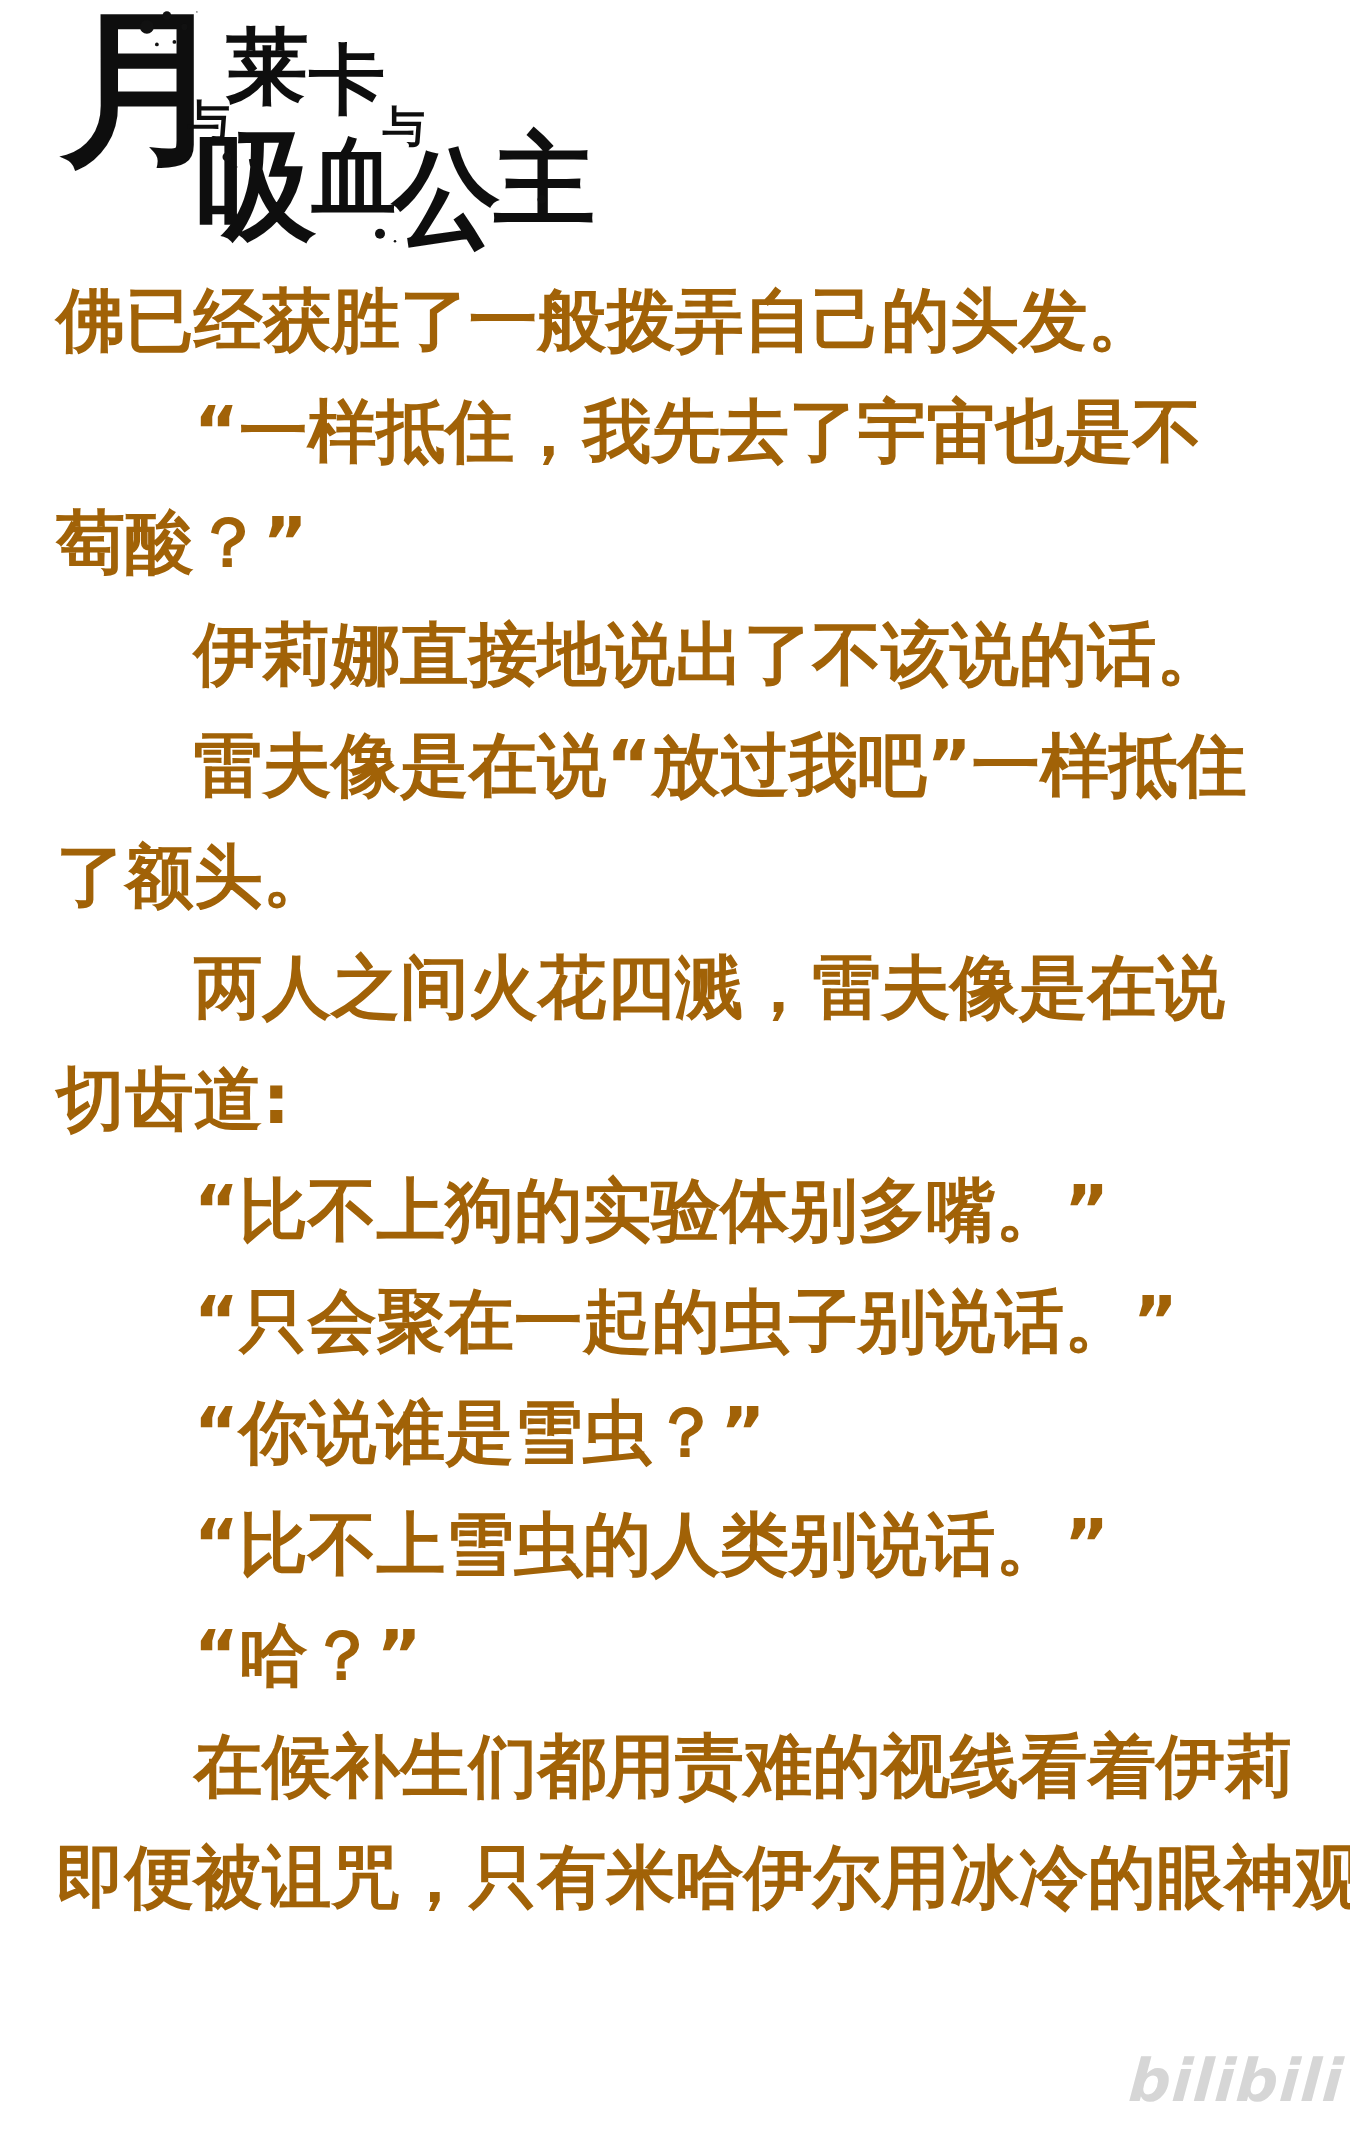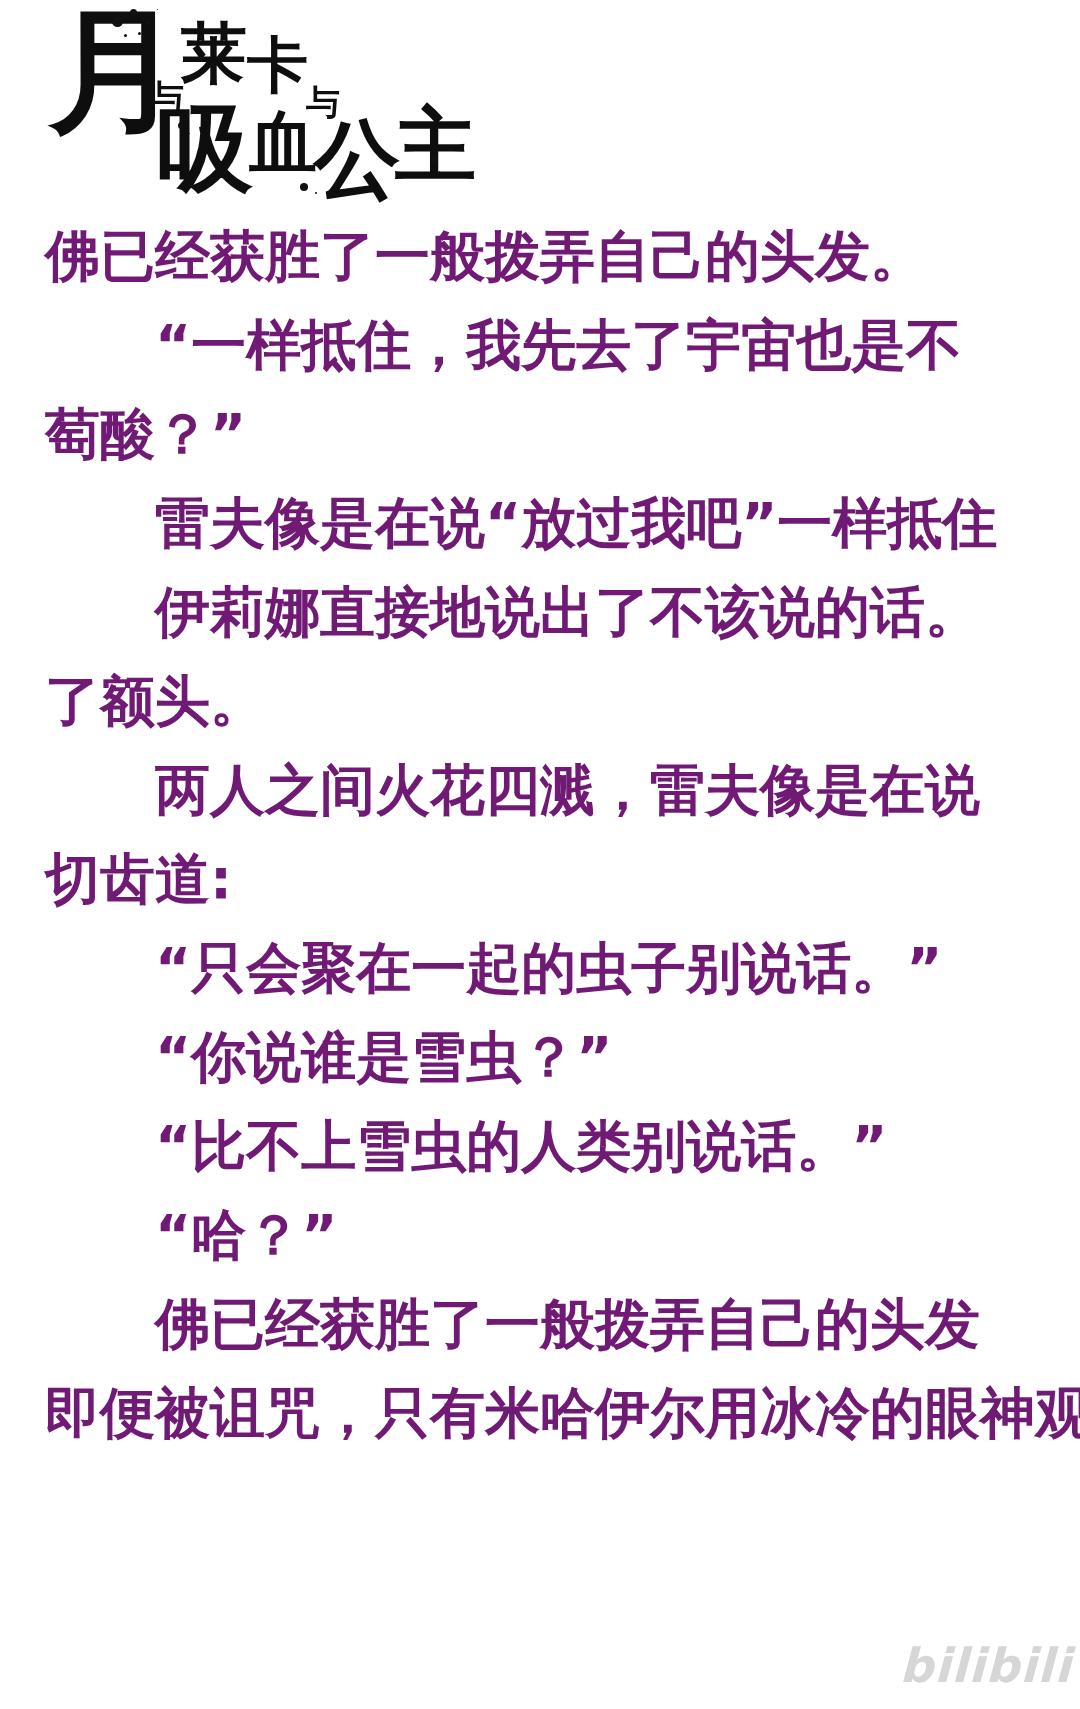--- a/index.html
+++ b/index.html
@@ -48,21 +48,21 @@
     box-shadow: 12px 6px 0 -3px #111, 24px 12px 0 -4px #111, -8px 10px 0 -5px #111,
                 18px -4px 0 -5px #111, 32px 4px 0 -6px #111; }
   .sp-d { left: 430px; top: 156px; width: 7px; height: 7px;
     box-shadow: 6px 12px 0 -3px #111, -4px 20px 0 -4px #111, 12px 24px 0 -5px #111,
                 2px -6px 0 -5px #111; }
   
   .text-block {
     position: absolute; left: 45px; top: 212px; width: 995px;
     font-size: 55px; line-height: 89px;
     font-weight: 700;
-    color: #701a75;
+    color: #a16207;
     letter-spacing: 0;
   }
   .tline { height: 89px; white-space: nowrap; }
   .tline.ind { text-indent: 2em; }
   
   .watermark {
     position: absolute; left: 903px; top: 1638px;
     display: flex; align-items: center;
     color: #d6d6d6;
     pointer-events: none;
@@ -92,30 +92,31 @@
     <i class="splat sp-a"></i>
     <i class="splat sp-b"></i>
     <i class="splat sp-c"></i>
     <i class="splat sp-d"></i>
   </div>
 
   <div class="text-block">
     <div class="tline">佛已经获胜了一般拨弄自己的头发。</div>
     <div class="tline ind">“一样抵住，我先去了宇宙也是不</div>
     <div class="tline">萄酸？”</div>
+    <div class="tline ind">伊莉娜直接地说出了不该说的话。</div>
     <div class="tline ind">雷夫像是在说“放过我吧”一样抵住</div>
-    <div class="tline ind">伊莉娜直接地说出了不该说的话。</div>
     <div class="tline">了额头。</div>
     <div class="tline ind">两人之间火花四溅，雷夫像是在说</div>
     <div class="tline">切齿道:</div>
+    <div class="tline ind">“比不上狗的实验体别多嘴。”</div>
     <div class="tline ind">“只会聚在一起的虫子别说话。”</div>
     <div class="tline ind">“你说谁是雪虫？”</div>
     <div class="tline ind">“比不上雪虫的人类别说话。”</div>
     <div class="tline ind">“哈？”</div>
-    <div class="tline ind">佛已经获胜了一般拨弄自己的头发</div>
+    <div class="tline ind">在候补生们都用责难的视线看着伊莉</div>
     <div class="tline">即便被诅咒，只有米哈伊尔用冰冷的眼神观</div>
   </div>
 
   <div class="watermark">
     <span class="wm-brand">bilibili</span>
 
   </div>
 
 </div>
 

